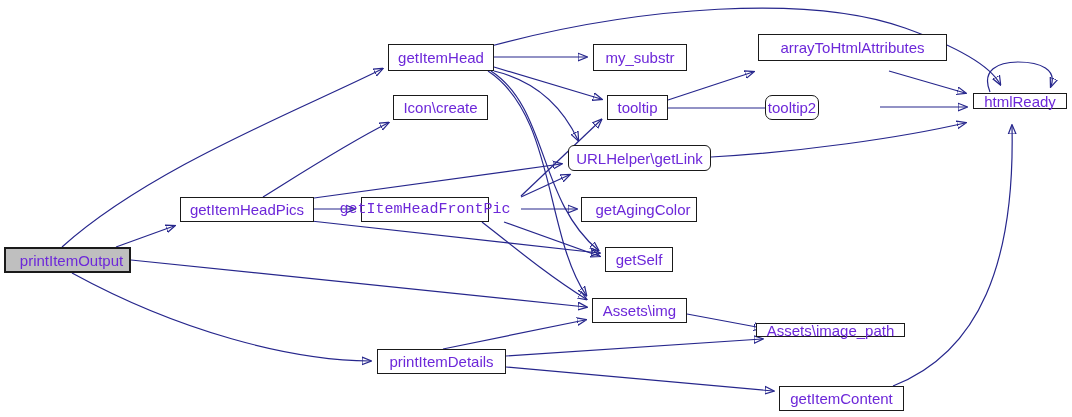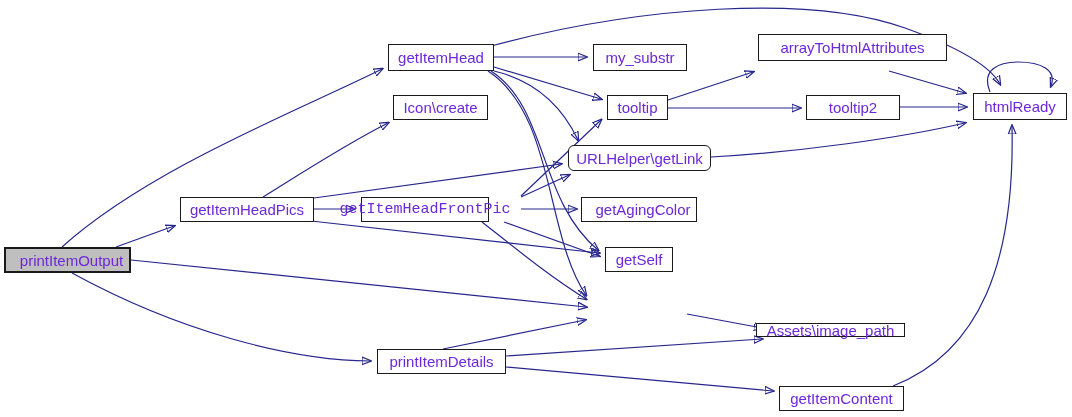--- a/index.html
+++ b/index.html
@@ -83,24 +83,25 @@
   <div class="node" style="left:593px;top:44px;width:94px;height:27px;">my_substr</div>
 
   <div class="node" style="left:607px;top:95px;width:61px;height:25px;">tooltip</div>
 
   <div class="node" style="left:568px;top:145px;width:143px;height:26px;border-radius:6px;">URLHelper\getLink</div>
 
   <div class="node" style="left:581px;top:197px;width:116px;height:25px;padding-left:8px;">getAgingColor</div>
 
   <div class="node" style="left:605px;top:247px;width:68px;height:25px;">getSelf</div>
 
+  <div class="node" style="left:592px;top:298px;width:95px;height:25px;">Assets\img</div>
 
   <div class="node" style="left:758px;top:34px;width:189px;height:27px;">arrayToHtmlAttributes</div>
 
-  <div class="node" style="left:806px;top:95px;width:94px;height:25px;">tooltip2</div>
+  <div class="node" style="left:765px;top:95px;width:54px;height:25px;border-radius:7px;">tooltip2</div>
 
-  <div class="node" style="left:973px;top:93px;width:94px;height:27px;">htmlReady</div>
+  <div class="node" style="left:973px;top:93px;width:94px;height:16px;">htmlReady</div>
 
   <div class="node" style="left:756px;top:323px;width:149px;height:14px;">Assets\image_path</div>
 
   <div class="node" style="left:779px;top:386px;width:125px;height:25px;">getItemContent</div>
 
 </div>
 
 </body></html>

